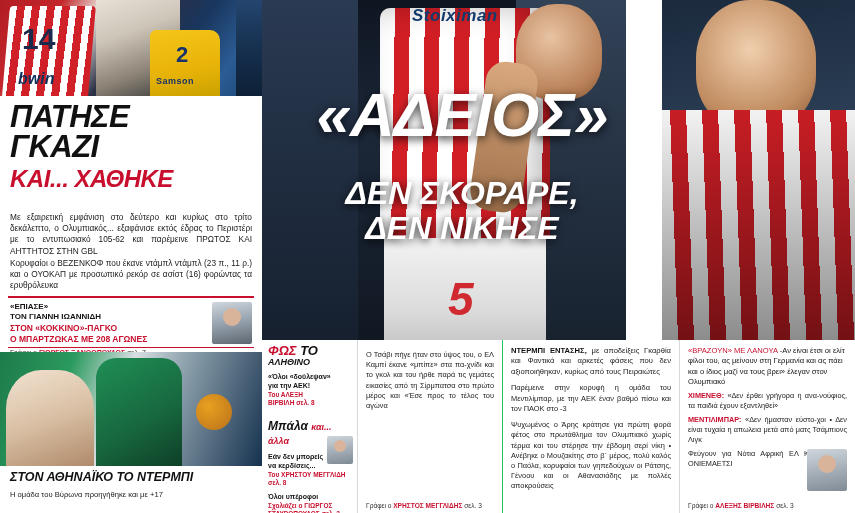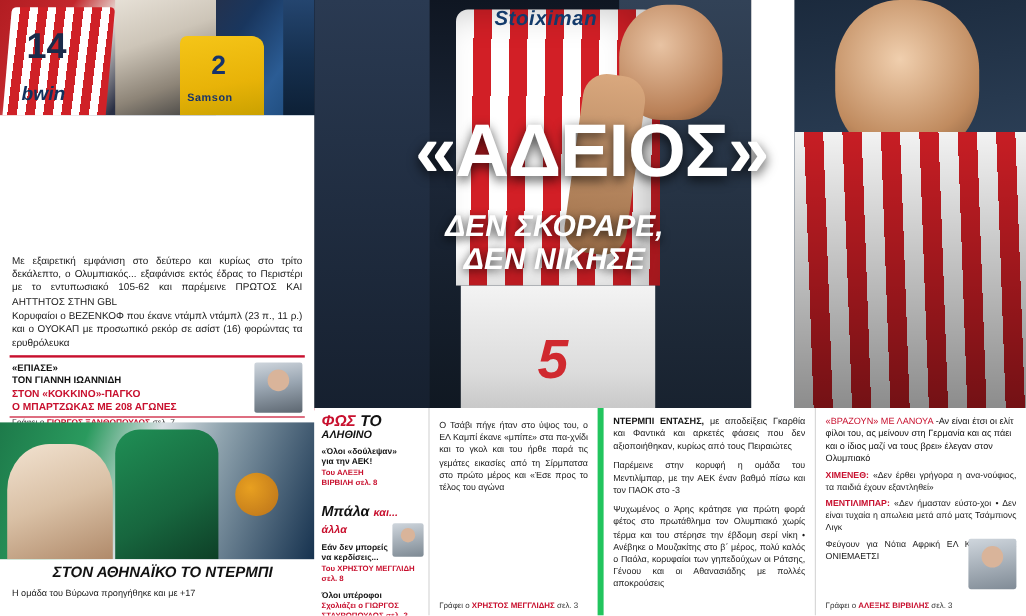--- a/index.html
+++ b/index.html
@@ -106,21 +106,21 @@
   }
   .photo-bottom .p1 { position:absolute; left:6px; top:18px; width:88px; height:96px;
     background: linear-gradient(160deg,#f2e2d0 0%, #d9c0a5 50%, #b08a6a 100%); border-radius:40% 40% 0 0; }
   .photo-bottom .p2 { position:absolute; left:96px; top:6px; width:86px; height:108px;
     background: linear-gradient(150deg,#1f8f55 0%, #17663e 60%, #0e3f27 100%); border-radius:20px 20px 0 0; }
   .photo-bottom .ball { position:absolute; left:196px; top:42px; width:36px; height:36px; border-radius:50%;
     background: radial-gradient(circle at 35% 35%, #e8a020, #b9711a); }
 
   .left-footer-title {
     position: absolute; left: 10px; top: 470px; width: 244px;
-    font-size: 12.5px; font-weight: 700; font-style: italic; color: #111; margin-left: 34px;
+    font-size: 12.5px; font-weight: 700; font-style: italic; color: #111;
   }
   .left-footer-text {
     position: absolute; left: 10px; top: 490px; width: 244px;
     font-size: 7.6px; line-height: 1.35; color: #1a1a1a;
   }
 
   
   .main-photo {
     position: absolute; left: 262px; top: 0; width: 364px; height: 340px;
     overflow: hidden;
@@ -151,33 +151,32 @@
     position:absolute; right:24px; top:4px; width:86px; height:96px; border-radius:46% 46% 40% 40%;
     background: radial-gradient(circle at 40% 35%, #e8c3a3, #b98057 70%, #7d5334 100%);
   }
   .mp-arm {
     position:absolute; right:96px; top:62px; width:52px; height:150px;
     background: linear-gradient(180deg,#d9a87e, #9d6f49);
     transform: rotate(8deg); border-radius: 20px;
   }
 
   .big-title {
-    position: absolute; left: 262px; top: 96px; width: 400px;
+    position: absolute; left: 262px; top: 84px; width: 400px;
     text-align: center;
     font-family: "Liberation Sans", sans-serif;
-    font-weight: 700; 
+    font-weight: 700; font-style: italic;
     font-size: 62px; line-height: 1; color: #ffffff;
     letter-spacing: -1px;
     text-shadow: 0 3px 10px rgba(0,0,0,.75);
-    margin-left: 31px;
   }
   .sub-title {
     position: absolute; left: 262px; top: 176px; width: 400px;
     text-align: center; color: #ffffff;
-    font-weight: 700; font-style: italic; font-size: 25px; line-height: 1.08;
+    font-weight: 700; font-style: italic; font-size: 32px; line-height: 1.08;
     text-shadow: 0 2px 8px rgba(0,0,0,.8);
   }
 
   
   .right-photo {
     position: absolute; left: 662px; top: 0; width: 193px; height: 340px;
     background: linear-gradient(170deg,#1b2a3d 0%, #2b3e55 40%, #121b28 100%);
     overflow: hidden;
   }
   .rp-face {
@@ -200,21 +199,21 @@
   .fos-sub { font-size: 9px; font-weight:700; font-style:italic; color:#111; line-height:1.05; margin-top:1px;}
   .fos-item { margin-top:6px; }
   .fos-item .t { font-size:7px; font-weight:700; color:#111; line-height:1.25; }
   .fos-item .b { font-size:6.5px; color:#c8102e; font-weight:700; line-height:1.25; }
   .fos-head { font-size:12px; font-weight:700; font-style:italic; color:#111; margin-top:12px;}
   .fos-head .red { color:#c8102e; font-size:9px; }
   .avatar-sm { position:absolute; right:4px; width:26px; height:28px; border-radius:2px;
     background:linear-gradient(170deg,#cfd6dd,#7d8993); }
   .avatar-sm:after { content:""; position:absolute; left:7px; top:4px; width:12px; height:12px; border-radius:50%; background:#d9b49a; }
 
-  .col-mid { position:absolute; left:96px; top:0; width:145px; height:173px; padding:6px 8px 0 8px; border-right:5px solid #22c55e;}
+  .col-mid { position:absolute; left:96px; top:0; width:145px; height:173px; padding:6px 8px 0 8px; border-right:1px solid #22c55e;}
   .col-mid p { font-size:7.4px; line-height:1.38; color:#1a1a1a; margin:4px 0 0 0; text-align:justify; }
   .col-mid .byline { position:absolute; left:8px; bottom:4px; font-size:6.6px; color:#333; }
   .col-mid .byline b { color:#c8102e; }
 
   .col-deep { position:absolute; left:241px; top:0; width:177px; height:173px; padding:6px 8px 0 8px; border-right:1px solid #d8d8d8;}
   .col-deep .lead { font-size:7.6px; line-height:1.38; color:#1a1a1a; text-align:justify; }
   .col-deep .lead b { font-weight:700; color:#111; }
   .col-deep p { font-size:7.4px; line-height:1.38; color:#1a1a1a; margin:6px 0 0 0; text-align:justify; }
 
   .col-right { position:absolute; left:418px; top:0; width:175px; height:173px; padding:6px 8px 0 8px; }
@@ -243,20 +242,25 @@
       <div class="jersey"></div>
       <div class="num">14</div>
       <div class="bwin">bwin</div>
       <div class="player2"></div>
       <div class="yellowjersey"></div>
       <div class="yj-num">2</div>
       <div class="yj-txt">Samson</div>
       <div class="crowd"></div>
     </div>
 
+    <div class="headline-block">
+      <div class="hl1">ΠΑΤΗΣΕ</div>
+      <div class="hl2">ΓΚΑΖΙ</div>
+      <div class="hl3">ΚΑΙ... ΧΑΘΗΚΕ</div>
+    </div>
 
     <div class="lead-text">Με εξαιρετική εμφάνιση στο δεύτερο και κυρίως στο τρίτο δεκάλεπτο, ο Ολυμπιακός... εξαφάνισε εκτός έδρας το Περιστέρι με το εντυπωσιακό 105-62 και παρέμεινε ΠΡΩΤΟΣ ΚΑΙ ΑΗΤΤΗΤΟΣ ΣΤΗΝ GBL</div>
     <div class="lead-text2">Κορυφαίοι ο ΒΕΖΕΝΚΟΦ που έκανε ντάμπλ ντάμπλ (23 π., 11 ρ.) και ο ΟΥΟΚΑΠ με προσωπικό ρεκόρ σε ασίστ (16) φορώντας τα ερυθρόλευκα</div>
 
     <div class="box-red">
       <div class="l1">«ΕΠΙΑΣΕ»</div>
       <div class="l1">ΤΟΝ ΓΙΑΝΝΗ ΙΩΑΝΝΙΔΗ</div>
       <div class="l2">ΣΤΟΝ «ΚΟΚΚΙΝΟ»-ΠΑΓΚΟ</div>
       <div class="l2">Ο ΜΠΑΡΤΖΩΚΑΣ ΜΕ 208 ΑΓΩΝΕΣ</div>
       <div class="byline">

